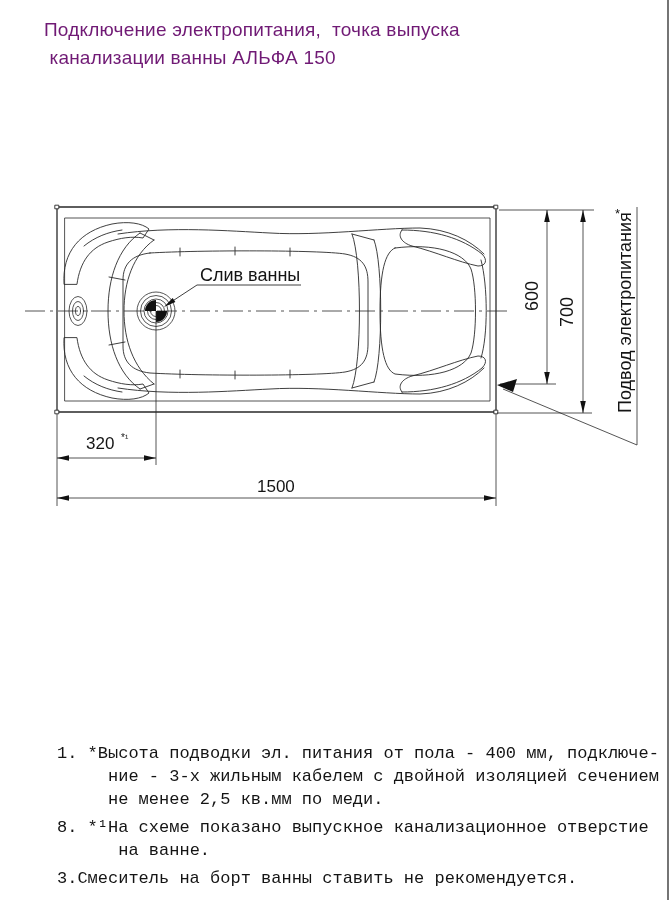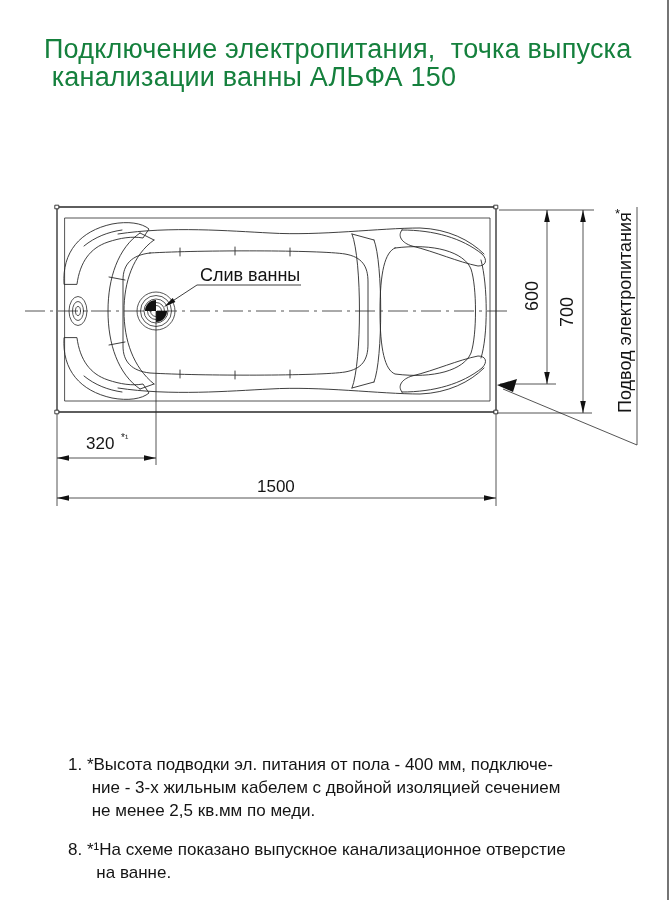--- a/index.html
+++ b/index.html
@@ -1,29 +1,29 @@
 <!DOCTYPE html>
 <html><head>
 <meta charset="utf-8">
 <style>
   html,body{margin:0;padding:0;background:#ffffff;}
   body{
     width:672px;height:900px;position:relative;overflow:hidden;
     font-family:"Liberation Sans",sans-serif;color:#111;
   }
   .title{
-    position:absolute;left:44px;top:35px;width:600px;
-    font-size:27px;line-height:28px;white-space:pre-wrap;
-    letter-spacing:.2px;color:#15803d;
+    position:absolute;left:44px;top:16px;width:600px;
+    font-size:19px;line-height:28px;white-space:pre-wrap;
+    letter-spacing:.2px;color:#701a75;
   }
   .notes{
     position:absolute;left:52px;top:737px;width:612px;
     font-size:17px;line-height:23px;color:#141414;
   }
-  .note{white-space:pre-wrap;margin:16px;}
+  .note{white-space:pre-wrap;margin:5px;font-family:Liberation Mono, monospace;}
   svg{position:absolute;left:0;top:0;}
   svg text{font-family:"Liberation Sans",sans-serif;fill:#141414;}
 </style>
 </head>
 <body>
 
 <div class="title">Подключение электропитания,  точка выпуска
  канализации ванны АЛЬФА 150</div>
 
 <svg width="672" height="900" viewBox="0 0 672 900">
@@ -149,13 +149,14 @@
     <text x="615" y="218" font-size="13">*</text>
   </g>
 </svg>
 
 <div class="notes">
   <p class="note">1. *Высота подводки эл. питания от пола - 400 мм, подключе-
      ние - 3-х жильным кабелем с двойной изоляцией сечением
      не менее 2,5 кв.мм по меди.</p>
   <p class="note">8. *¹На схеме показано выпускное канализационное отверстие
       на ванне.</p>
+  <p class="note">3.Смеситель на борт ванны ставить не рекомендуется.</p>
 </div>
 
 </body></html>

